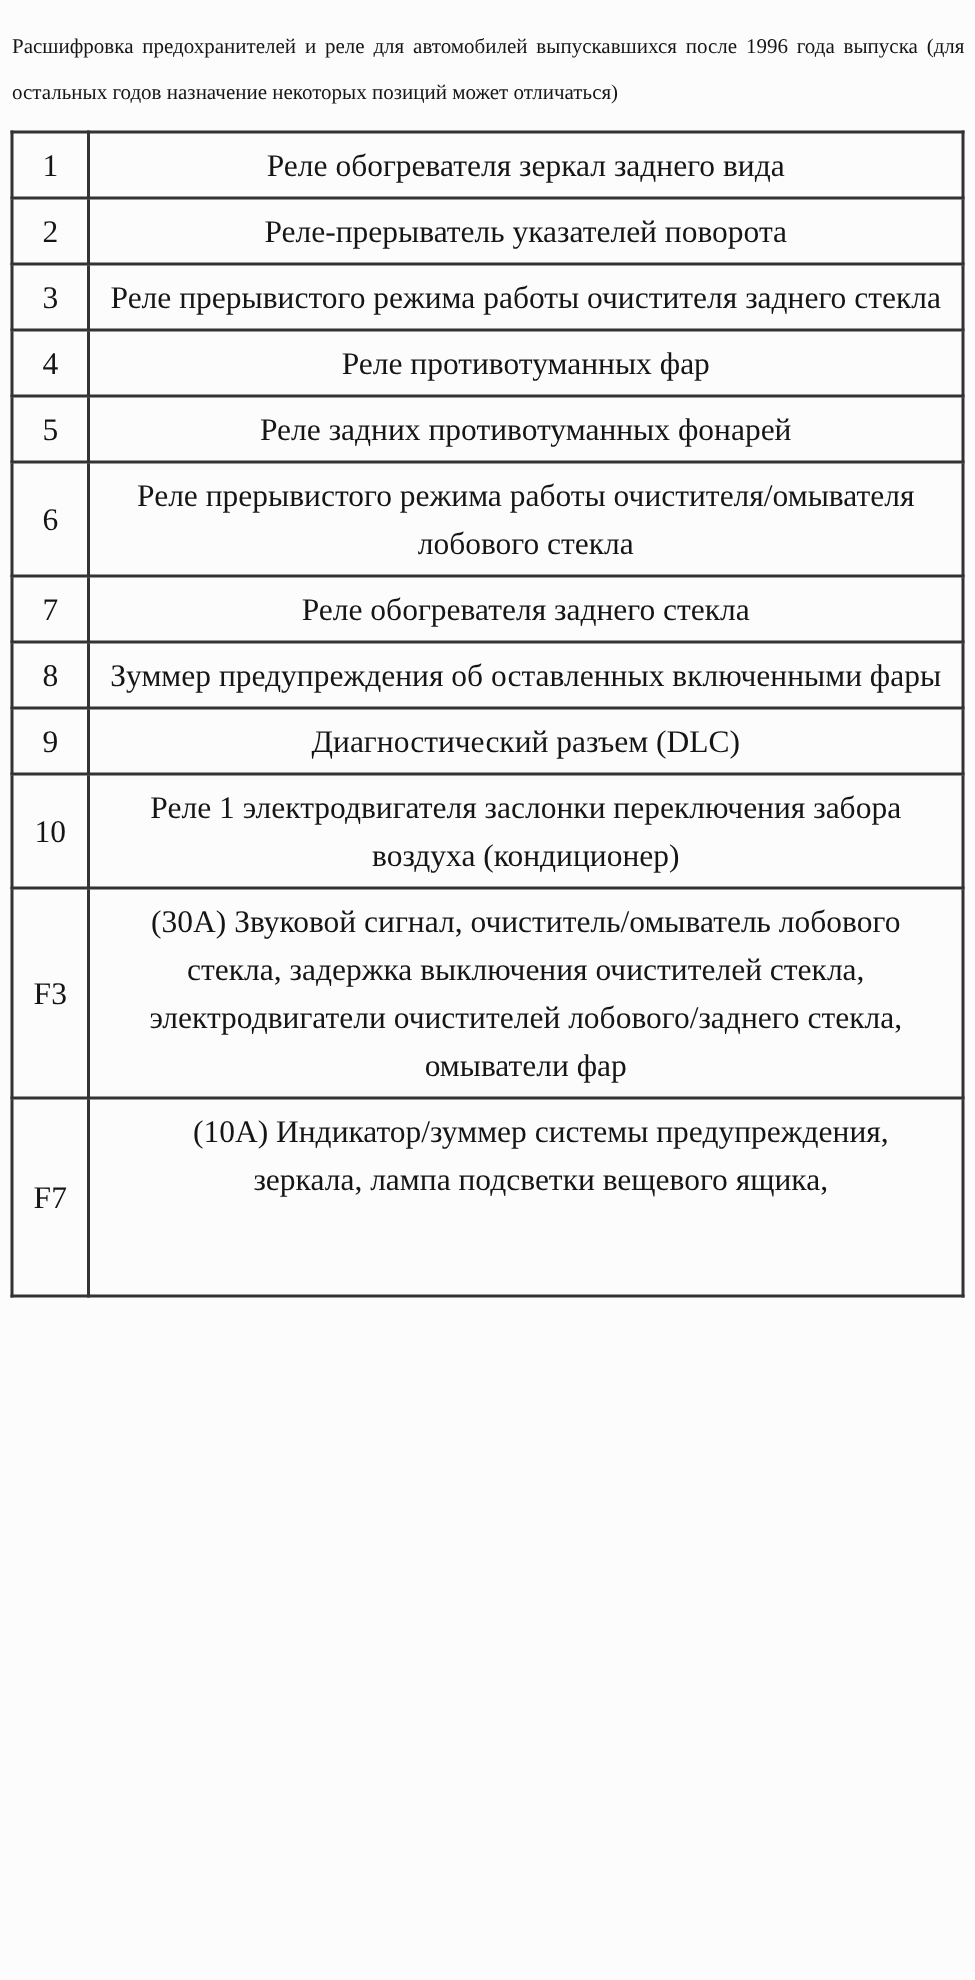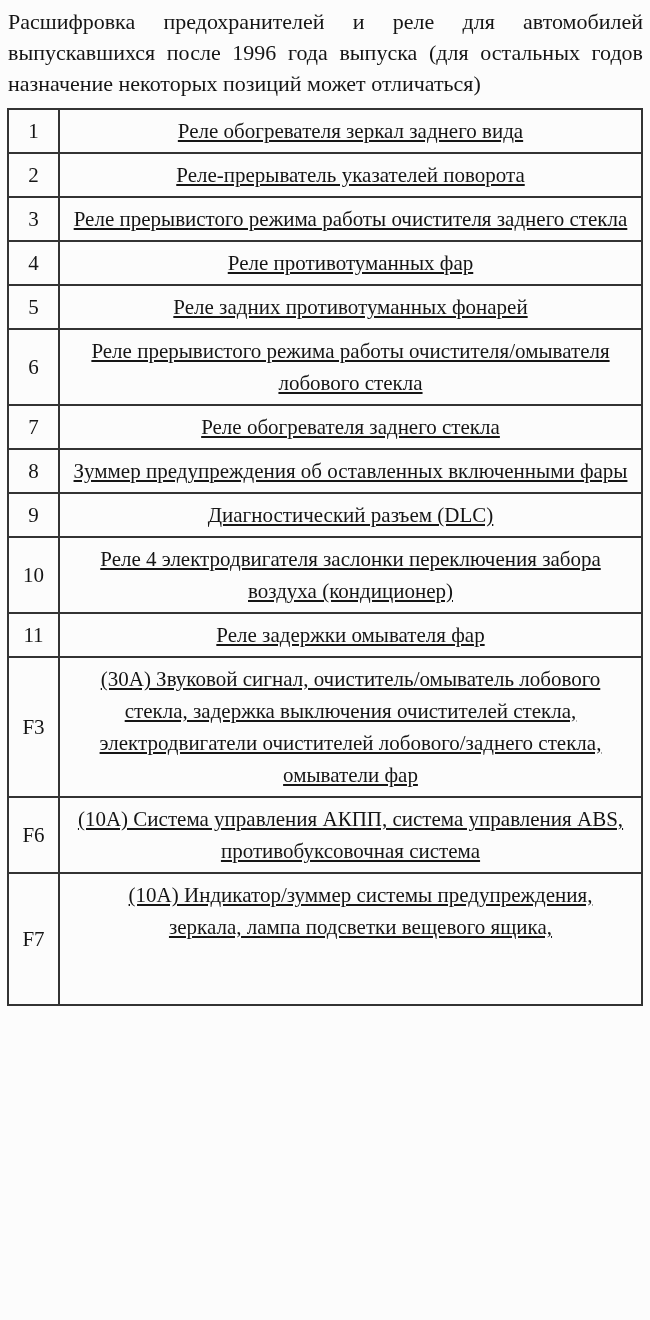--- a/index.html
+++ b/index.html
@@ -12,39 +12,39 @@
   body {
     width: 650px;
     height: 1320px;
     overflow: hidden;
     background: var(--bg);
     color: var(--text);
     font-family: "Liberation Serif", "DejaVu Serif", serif;
   }
   .page { padding: 4px 7px 0 7px; }
   .intro {
-    margin: 2px 0 9px 1px;
-    font-size: 22px;
+    margin: 12px 0 9px 1px;
+    font-size: 14px;
     line-height: 31px;
     text-align: justify;
   }
   .fuse-table {
     border-collapse: collapse;
     width: 100%;
     table-layout: fixed;
   }
   .fuse-table td {
     border: 2px solid var(--border);
     text-align: center;
     vertical-align: middle;
     font-size: 21px;
     line-height: 32px;
   }
   td.num  { width: 51px; padding: 5px 2px; }
-  td.desc { padding: 5px 12px; text-decoration: underline; }
+  td.desc { padding: 5px 12px; }
   
   tr.cut { height: 132px; }
   tr.cut td.desc { vertical-align: top; padding-top: 5px; padding-left: 32px; }
 </style>
 </head>
 <body>
 
 <div class="page">
   <p class="intro">Расшифровка предохранителей и реле для автомобилей выпускавшихся после 1996 года выпуска (для остальных годов назначение некоторых позиций может отличаться)</p>
 
@@ -81,33 +81,25 @@
         <tr>
           <td class="num">8</td>
           <td class="desc">Зуммер предупреждения об оставленных включенными фары</td>
         </tr>
         <tr>
           <td class="num">9</td>
           <td class="desc">Диагностический разъем (DLC)</td>
         </tr>
         <tr>
           <td class="num">10</td>
-          <td class="desc">Реле 4 электродвигателя заслонки переключения забора воздуха (кондиционер)</td>
-        </tr>
-        <tr>
-          <td class="num">11</td>
-          <td class="desc">Реле задержки омывателя фар</td>
+          <td class="desc">Реле 1 электродвигателя заслонки переключения забора воздуха (кондиционер)</td>
         </tr>
         <tr>
           <td class="num">F3</td>
           <td class="desc">(30A) Звуковой сигнал, очиститель/омыватель лобового стекла, задержка выключения очистителей стекла, электродвигатели очистителей лобового/заднего стекла, омыватели фар</td>
-        </tr>
-        <tr>
-          <td class="num">F6</td>
-          <td class="desc">(10A) Система управления АКПП, система управления ABS, противобуксовочная система</td>
         </tr>
         <tr class="cut">
           <td class="num">F7</td>
           <td class="desc">(10A) Индикатор/зуммер системы предупреждения, зеркала, лампа подсветки вещевого ящика,</td>
         </tr>
       </tbody>
   </table>
 </div>
 
 </body></html>

